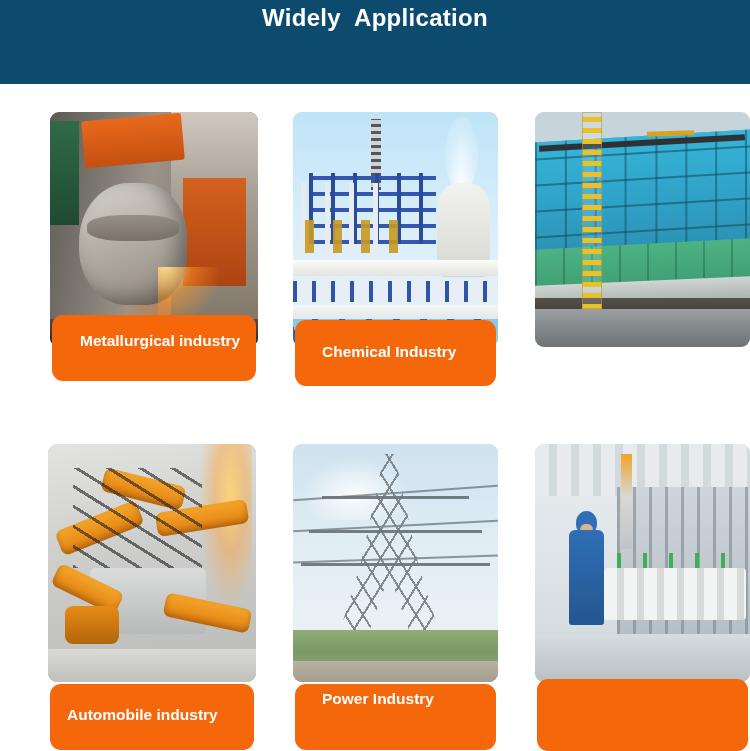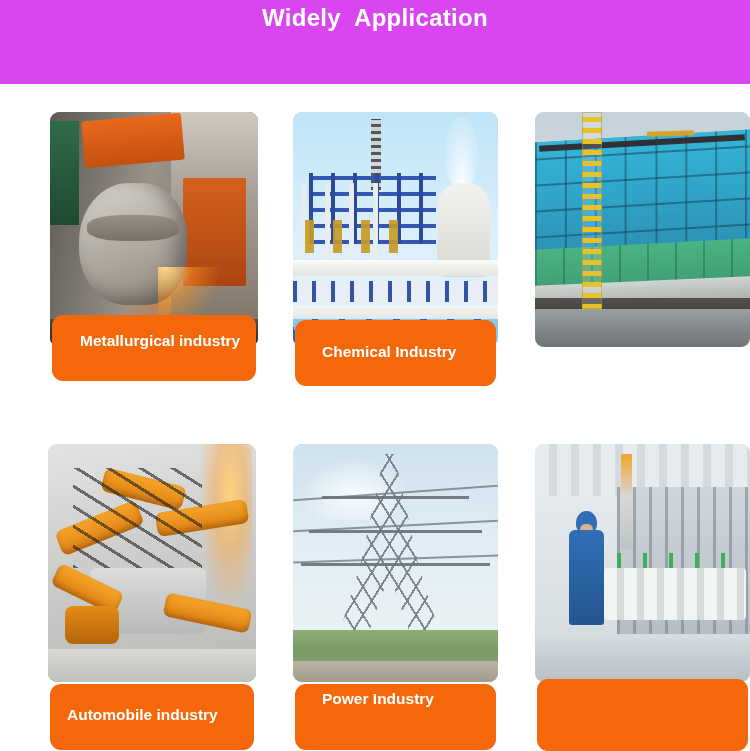--- a/index.html
+++ b/index.html
@@ -14,21 +14,21 @@
     overflow: hidden;
     font-family: "Liberation Sans", sans-serif;
   }
 
   
   .header {
     position: absolute;
     left: 0; top: 0;
     width: 750px;
     height: 84px;
-    background: #d946ef;
+    background: #0c4a6e;
     overflow: hidden;
   }
   .header-title {
     position: absolute;
     left: 0; top: 3px;
     width: 750px;
     text-align: center;
     color: #ffffff;
     font-size: 24px;
     font-weight: bold;

